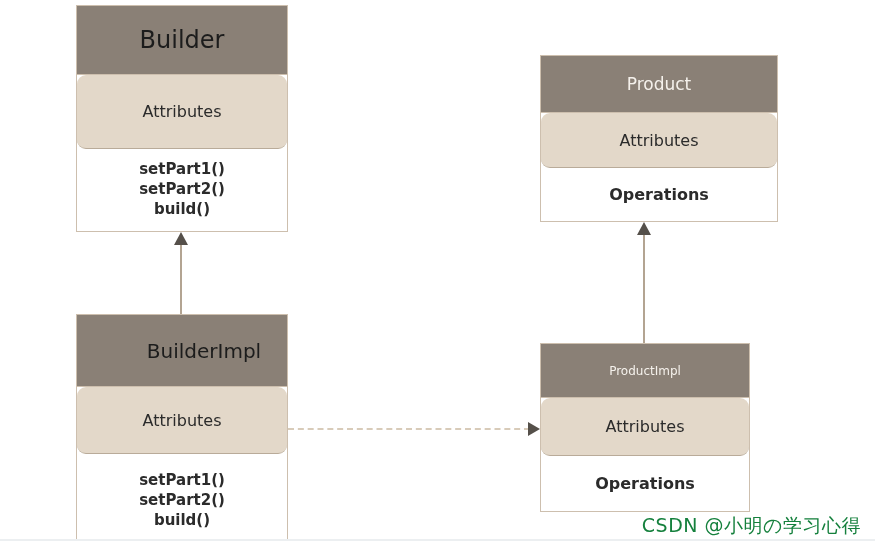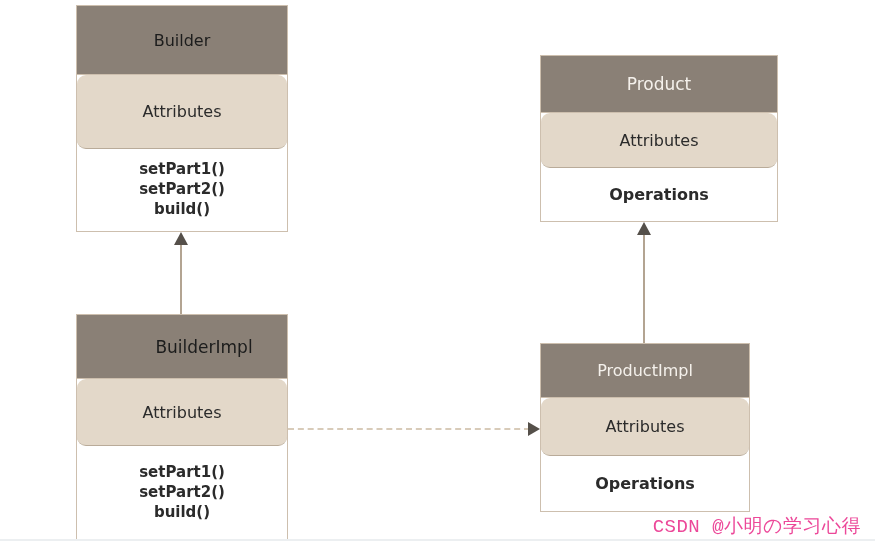--- a/index.html
+++ b/index.html
@@ -95,52 +95,52 @@
     height: 2px;
     background: #eceff1;
   }
 </style>
 </head>
 <body>
 
 <div id="canvas">
 
   <div class="uml-class" id="cls-builder" style="left: 76px; top: 5px; width: 212px; height: 227px; border-color: rgb(205, 191, 174);">
-    <div class="uml-section sec-header title-dark" style="height: 69px; background: rgb(138, 128, 118); font-size: 16px;">Builder</div>
+    <div class="uml-section sec-header title-dark" style="height: 69px; background: rgb(138, 128, 118); font-size: 24px;">Builder</div>
     <div class="uml-section sec-attrs body-text" style="height: 74px; background: rgb(227, 216, 201); font-size: 16px;">Attributes</div>
     <div class="uml-section sec-ops body-text methods" style="height: 82px; background: rgb(255, 255, 255); font-size: 15px;">setPart1()
 setPart2()
 build()</div>
   </div>
 
   <div class="uml-class" id="cls-builder-impl" style="left: 76px; top: 314px; width: 212px; height: 227px; border-color: rgb(205, 191, 174);">
-    <div class="uml-section sec-header title-dark" style="height: 64px; background: rgb(138, 128, 118); font-size: 17px; padding-left: 44px;">BuilderImpl</div>
+    <div class="uml-section sec-header title-dark" style="height: 72px; background: rgb(138, 128, 118); font-size: 20px; padding-left: 44px;">BuilderImpl</div>
     <div class="uml-section sec-attrs body-text" style="height: 67px; background: rgb(227, 216, 201); font-size: 16px;">Attributes</div>
     <div class="uml-section sec-ops body-text methods" style="height: 94px; background: rgb(255, 255, 255); font-size: 15px;">setPart1()
 setPart2()
 build()</div>
   </div>
 
   <div class="uml-class" id="cls-product" style="left: 540px; top: 55px; width: 238px; height: 167px; border-color: rgb(205, 191, 174);">
     <div class="uml-section sec-header title-light" style="height: 57px; background: rgb(138, 128, 118); font-size: 17px;">Product</div>
     <div class="uml-section sec-attrs body-text" style="height: 55px; background: rgb(227, 216, 201); font-size: 16px;">Attributes</div>
     <div class="uml-section sec-ops body-text" style="height: 53px; background: rgb(255, 255, 255); font-size: 16px;">Operations</div>
   </div>
 
   <div class="uml-class" id="cls-product-impl" style="left: 540px; top: 343px; width: 210px; height: 169px; border-color: rgb(205, 191, 174);">
-    <div class="uml-section sec-header title-light" style="height: 54px; background: rgb(138, 128, 118); font-size: 16px;">ProductImpl</div>
+    <div class="uml-section sec-header title-light" style="height: 54px; background: rgb(138, 128, 118); font-size: 12px;">ProductImpl</div>
     <div class="uml-section sec-attrs body-text" style="height: 58px; background: rgb(227, 216, 201); font-size: 16px;">Attributes</div>
     <div class="uml-section sec-ops body-text" style="height: 55px; background: rgb(255, 255, 255); font-size: 16px;">Operations</div>
   </div>
 
   <div class="gen-line" id="gen-line-left" style="left: 180px; top: 243px; height: 71px; background: rgb(179, 164, 146);"></div>
   <div class="gen-head" id="gen-head-left" style="left: 174px; top: 232px; border-bottom-color: rgb(85, 80, 74);"></div>
 
   <div class="gen-line" id="gen-line-right" style="left: 643px; top: 233px; height: 110px; background: rgb(179, 164, 146);"></div>
   <div class="gen-head" id="gen-head-right" style="left: 637px; top: 222px; border-bottom-color: rgb(85, 80, 74);"></div>
 
   <div class="dep-line" id="dep-line" style="left: 288px; top: 428px; width: 242px; border-top-color: rgb(216, 203, 185);"></div>
   <div class="dep-head" id="dep-head" style="left: 528px; top: 422px; border-left-color: rgb(85, 80, 74);"></div>
 
-  <div class="watermark" id="watermark" style="right: 14px; top: 513px; font-size: 19px; color: #ec4899; font-family: Liberation Mono, monospace;">CSDN @小明の学习心得</div>
+  <div class="watermark" id="watermark" style="right: 14px; top: 513px; font-size: 19px; color: #15803d;">CSDN @小明の学习心得</div>
   <div class="bottom-strip"></div>
 
 </div>
 
 </body></html>

